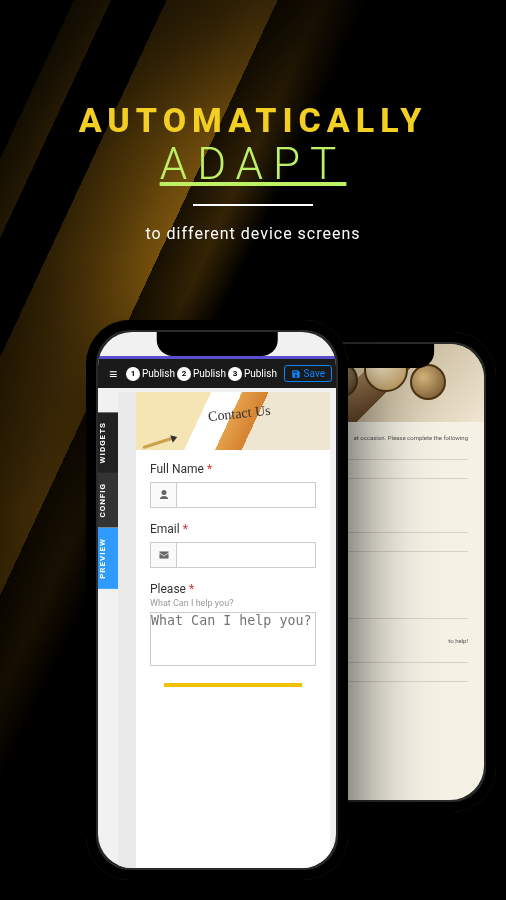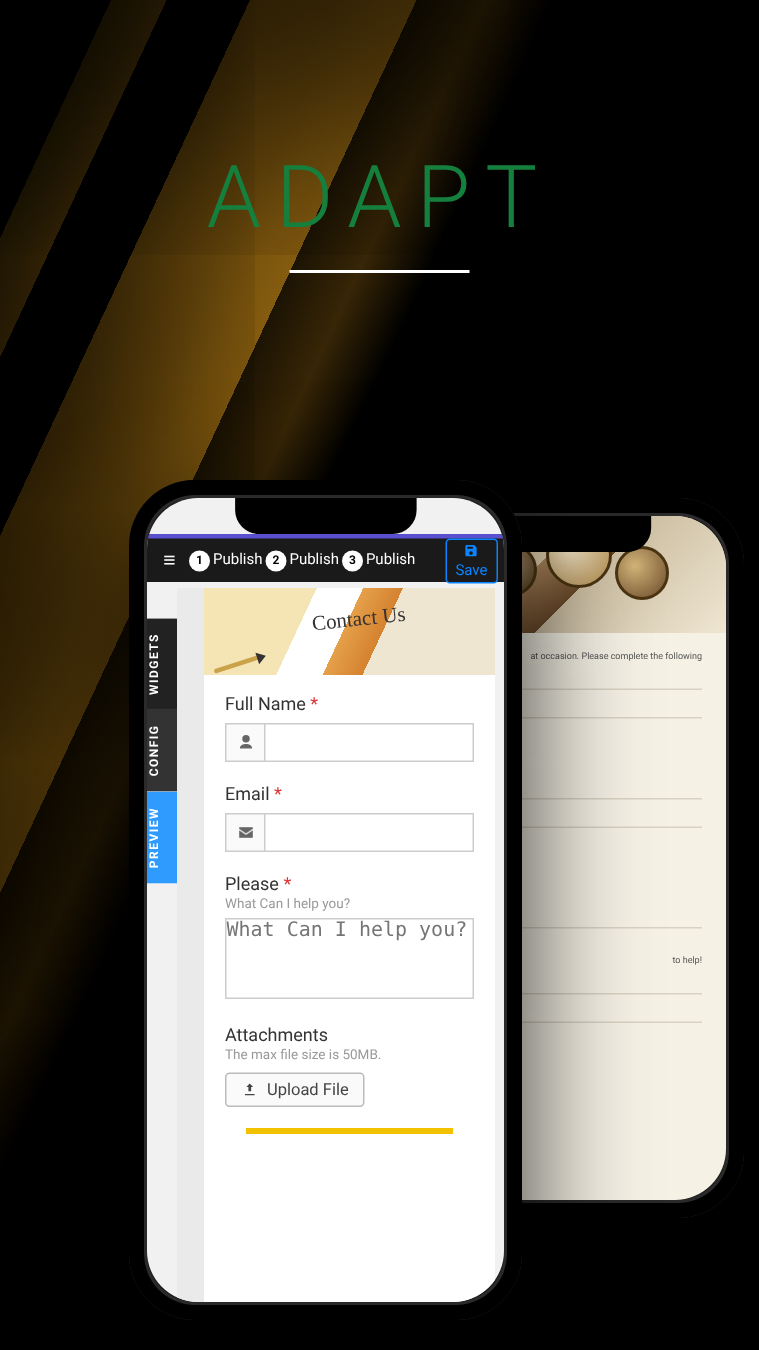--- a/index.html
+++ b/index.html
@@ -35,22 +35,22 @@
   .headline{
     position:relative; z-index:5;
     text-align:center; padding-top:100px;
     color:#fff;
   }
   .headline .line1{
     color:#f2cf22; font-weight:800; letter-spacing:6px;
     font-size:34px;
   }
   .headline .line2{
-    color:#15803d; font-weight:300; letter-spacing:10px;
-    font-size:58px; margin-top:-2px;
+    color:#bef264; font-weight:300; letter-spacing:10px;
+    font-size:44px; margin-top:-2px;text-decoration:underline;
   }
   .headline hr{
     width:120px; border:none; border-top:2px solid #fff; margin:14px auto 18px;
   }
   .headline .sub{
     font-size:16px; letter-spacing:1px; font-weight:400;
   }
 
   
   .phone{
@@ -101,21 +101,20 @@
   .topbar .ham{ width:22px; text-align:center; font-size:14px; }
   .topbar .step{ display:flex; align-items:center; gap:2px; }
   .topbar .step .num{
     width:14px; height:14px; border-radius:50%; background:#fff; color:#000;
     display:flex; align-items:center; justify-content:center; font-size:8px; font-weight:700;
   }
   .topbar .save{
     margin-left:auto; color:#0a84ff; border:1px solid #0a84ff;
     border-radius:3px; padding:2px 6px; display:flex; align-items:center; gap:3px;
     font-size:10px;
-    flex-direction:column;
   }
   .topbar .save svg{width:10px;height:10px;}
 
   .formwrap{
     position:absolute; left:38px; right:6px; top:60px; bottom:0;
     background:#fff; overflow:hidden;
   }
   .hero{
     height:58px; position:relative;
     background:
@@ -174,22 +173,24 @@
   }
 </style>
 </head>
 <body>
 
 <div class="bg"></div>
 <div class="bg2"></div>
 <div class="vignette"></div>
 
 <div class="headline">
+  <div class="line1">AUTOMATICALLY</div>
   <div class="line2">ADAPT</div>
   <hr>
+  <div class="sub">to different device screens</div>
 </div>
 
 <div id="phone-back" class="phone">
 
   <div class="notch"></div>
   <div class="screen">
     <div class="bp-hero">
       <div class="bp-spool" style="left:8px;top:8px;background:radial-gradient(circle at 35% 35%,#e8d3a6,#7a5a2a);"></div>
       <div class="bp-spool" style="left:44px;top:18px;background:radial-gradient(circle at 35% 35%,#c8b090,#4a3412);"></div>
       <div class="bp-spool" style="left:86px;top:4px;width:44px;height:44px;background:radial-gradient(circle at 35% 35%,#f0e4c8,#b08a4a);"></div>
@@ -277,29 +278,19 @@
           </div>
         </div>
 
 
         <div class="field">
           <label><span>Please</span><span class="req">*</span></label>
           <div class="hint">What Can I help you?</div>
           <textarea class="txtinput" placeholder="What Can I help you?" style=""></textarea>
         </div>
 
-        <div class="field">
-          <label>Attachments</label>
-          <div class="hint">The max file size is 50MB.</div>
-          <div class="upload">
-            <svg width="11" height="11" viewBox="0 0 24 24">
-                <path fill="#444" d="M12 3 7 8h3v6h4V8h3l-5-5zM5 18h14v2H5z"></path>
-              </svg>
-            <span>Upload File</span>
-          </div>
-        </div>
 
         <div class="ybar"></div>
       </div>
     </div>
 
   </div>
 </div>
 
 </body></html>

